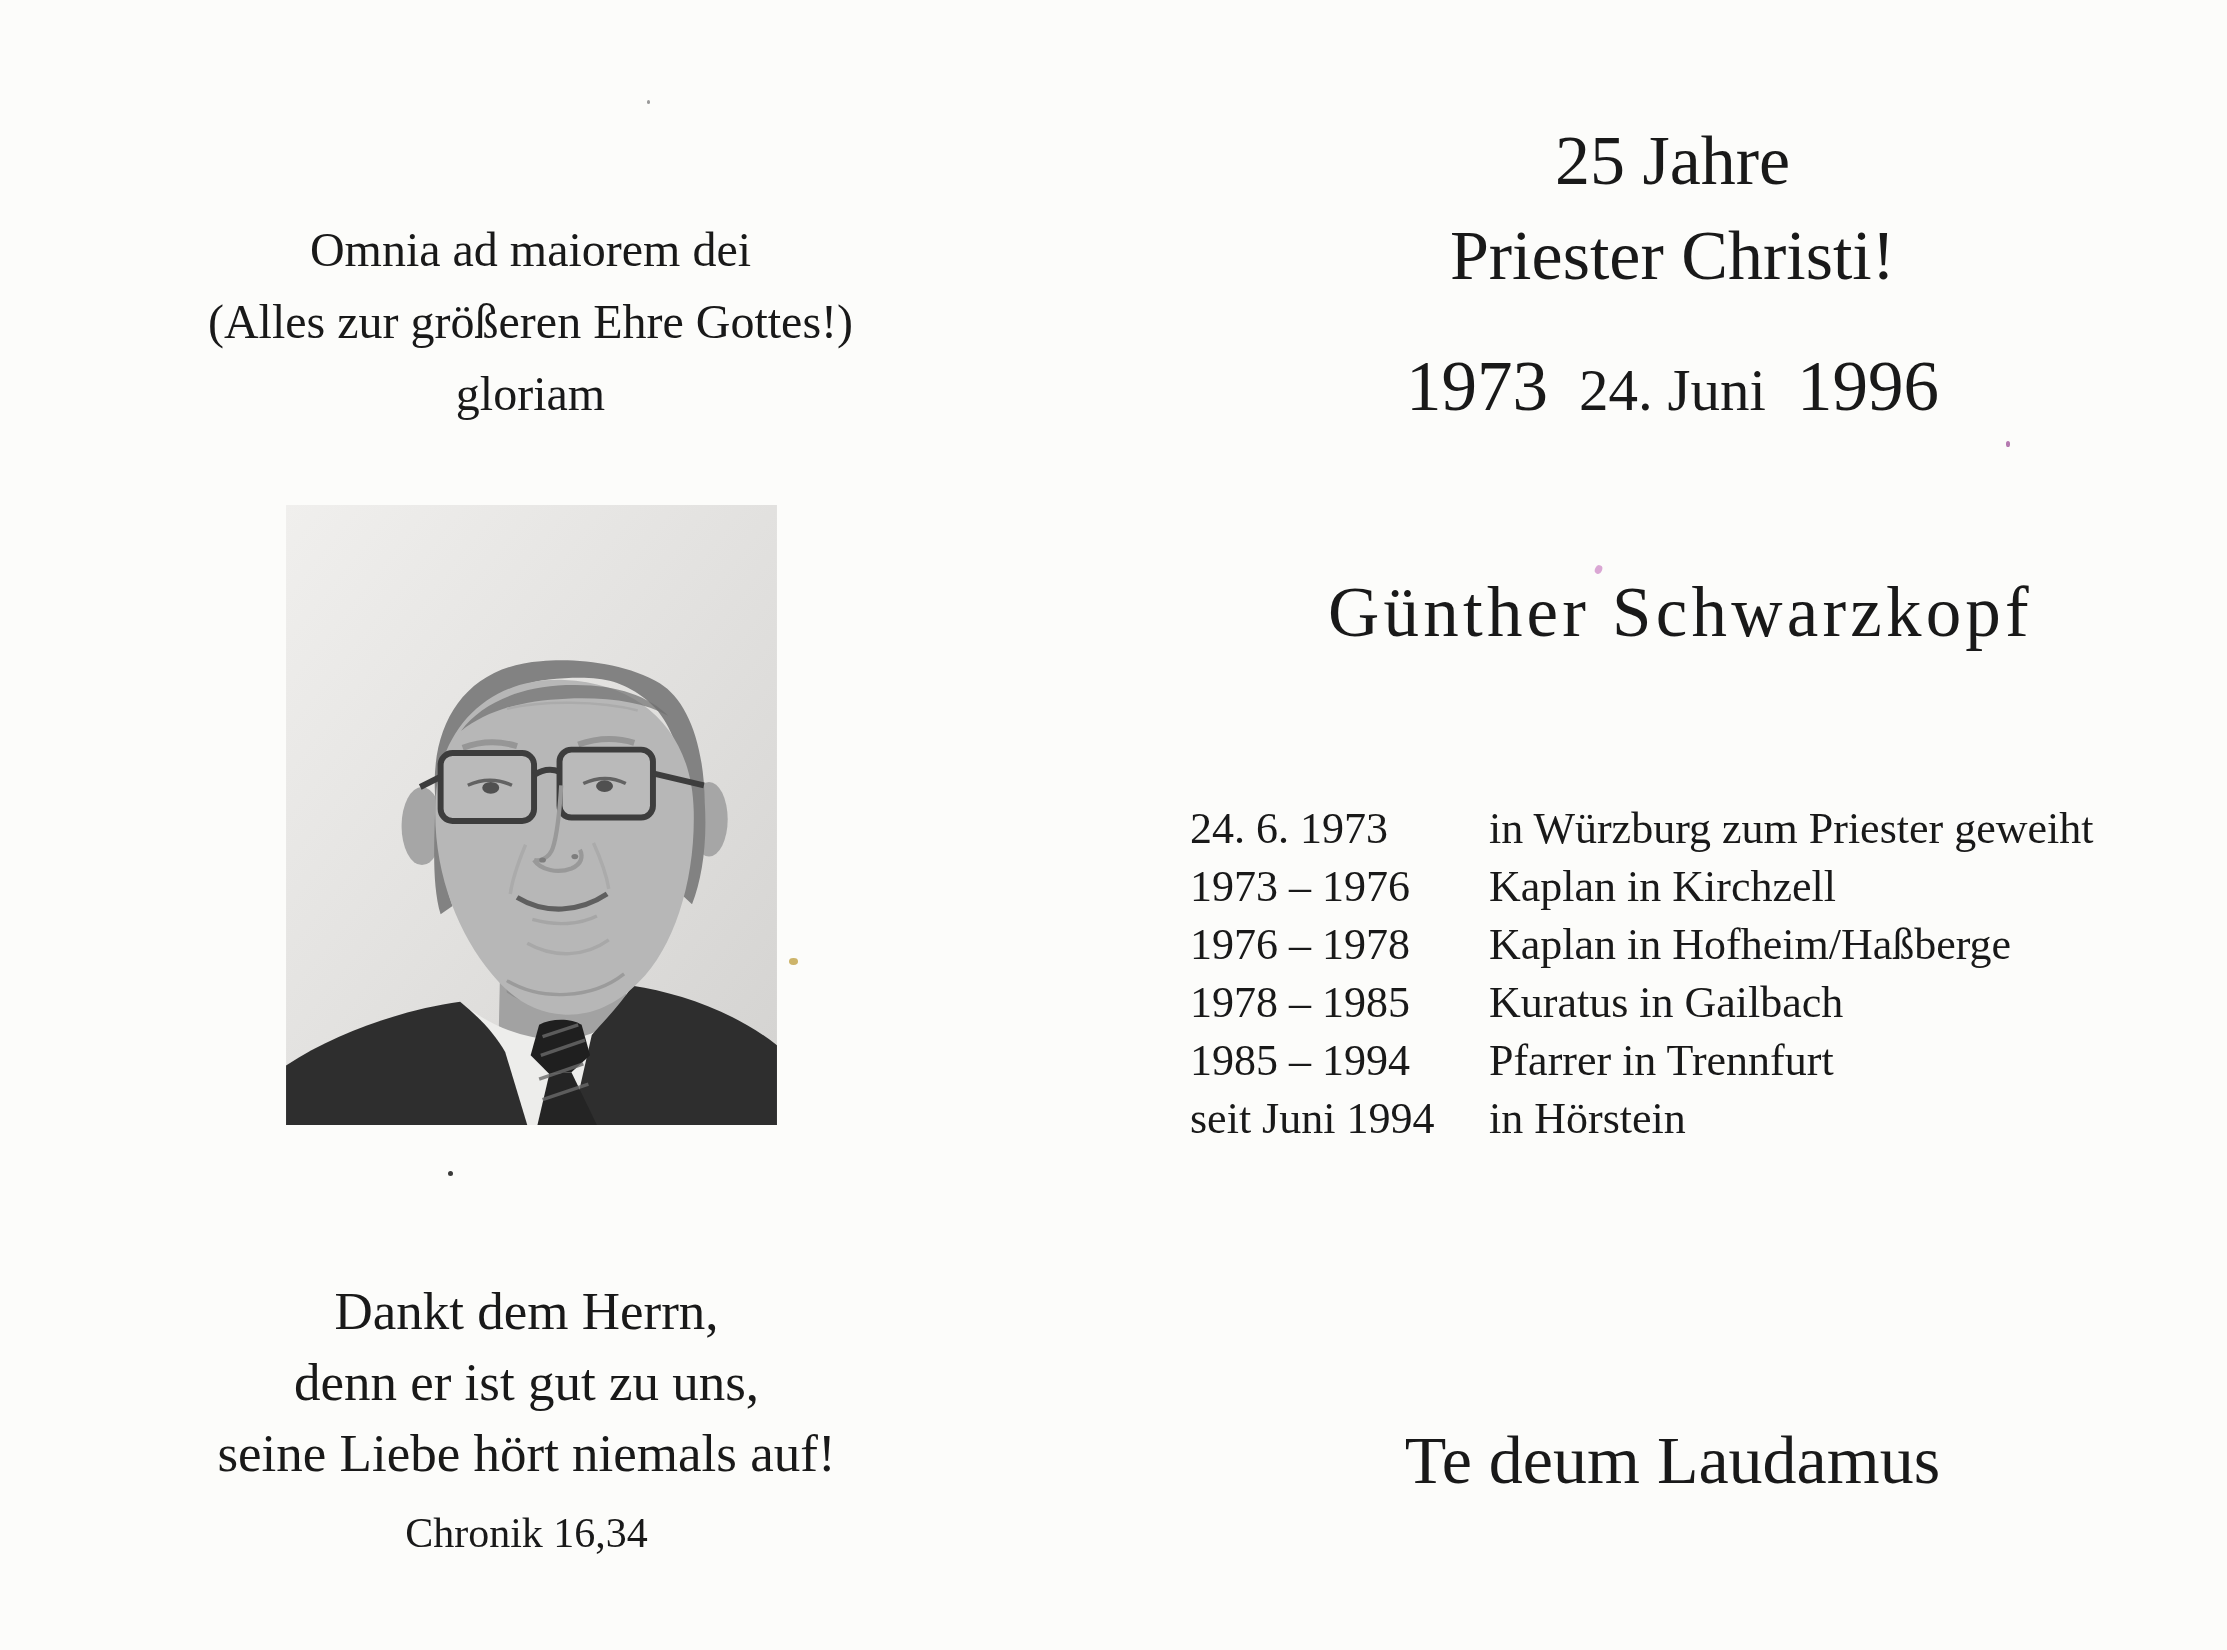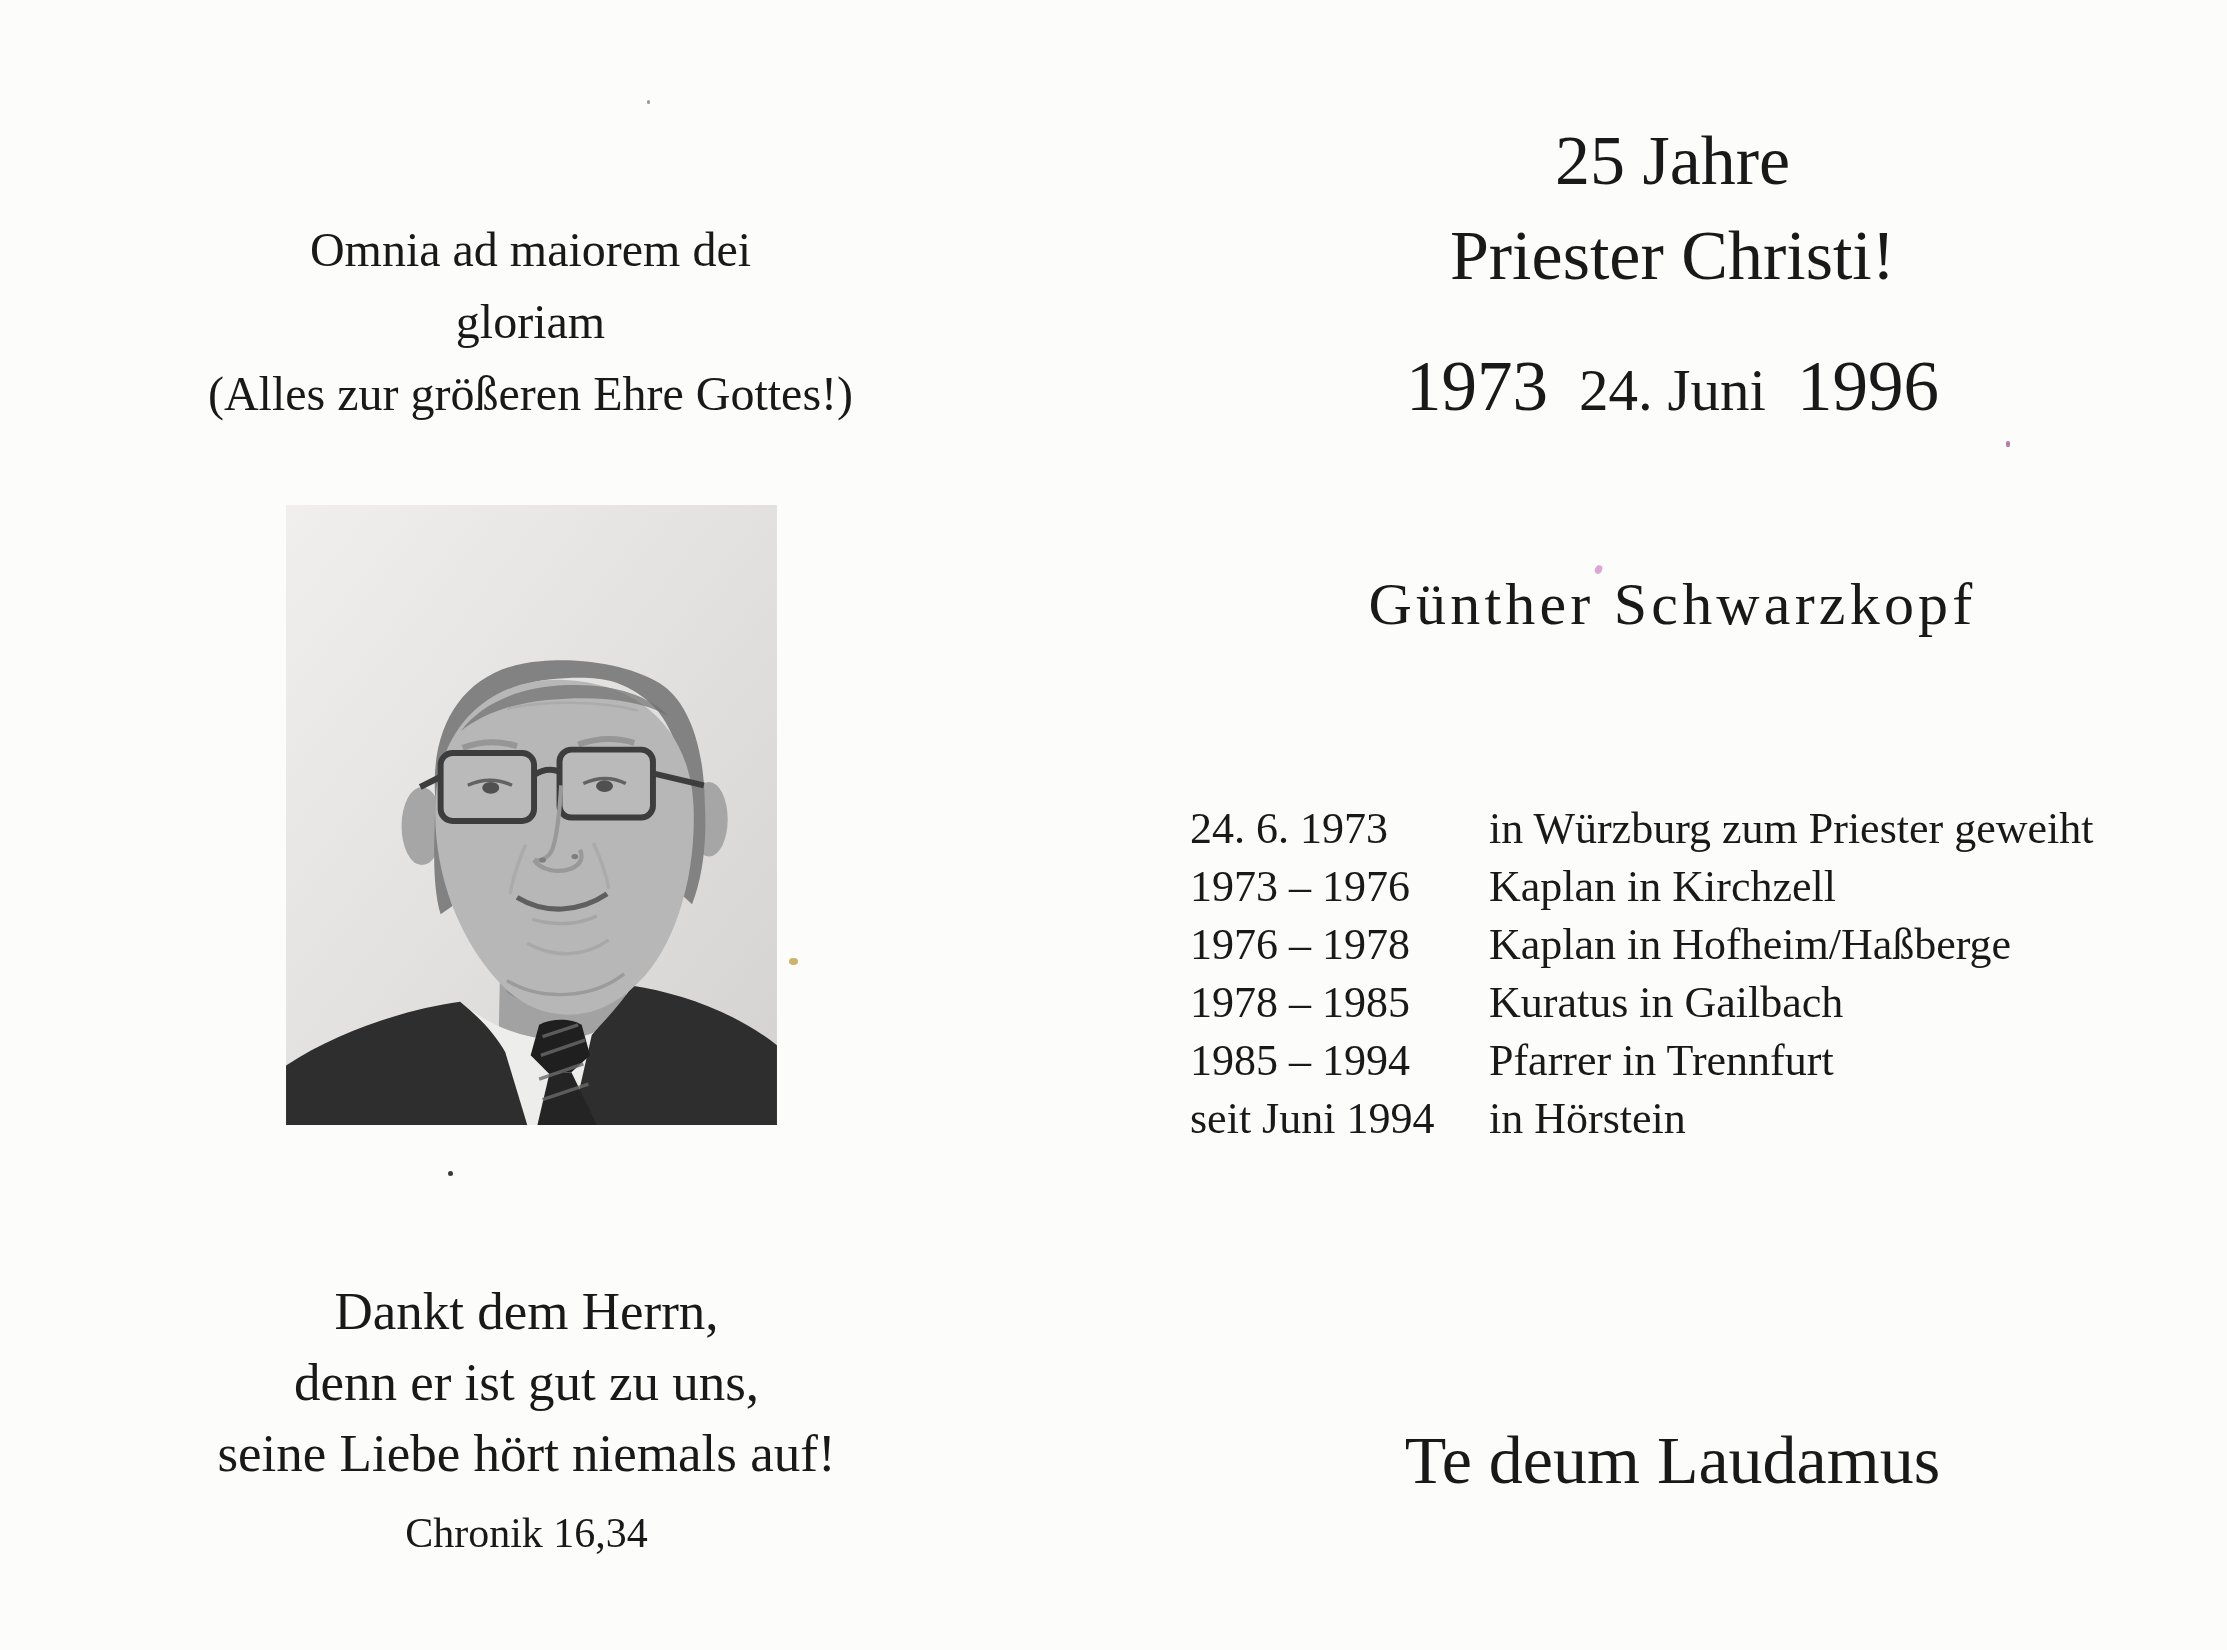--- a/index.html
+++ b/index.html
@@ -18,22 +18,22 @@
   .photo svg{ display:block; width:491px; height:620px; }
   .verse{ left:0; top:1276px; width:1053px; font-size:53px; line-height:71px;text-align:center; }
   .verse-source{ left:0; top:1509px; width:1053px; font-size:42px; line-height:49px; }
 
   
   .title{ left:1129px; top:113px; width:1087px; font-size:70px; line-height:95px; }
   .dates{ left:1129px; top:344px; width:1087px; display:flex; justify-content:center;
           align-items:baseline; gap:31px; }
   .dates .year{ font-size:71px; line-height:85px; }
   .dates .date-mid{ font-size:59px; line-height:85px; }
-  .name{ left:1129px; top:553px; width:1087px; font-size:60px; line-height:102px;
-         font-weight:normal; letter-spacing:4.2px; margin:0; }
+  .name{ left:1129px; top:553px; width:1087px; font-size:71px; line-height:102px;
+         font-weight:normal; letter-spacing:4.2px; margin:8px; }
   .timeline{ left:1190px; top:800px; font-size:44px; line-height:58px; }
   .tl-row{ display:flex; }
   .tl-date{ width:299px; flex:0 0 auto; white-space:nowrap; }
   .tl-event{ white-space:nowrap; }
   .closing{ left:1129px; top:1396px; width:1087px; font-size:68px; line-height:88px;margin-top:20px; }
 
   
   .speck{ position:absolute; border-radius:50%; }
   .sp1{ left:2006px; top:441px; width:4.2px;  height:6px;  background:#b57ab0; }
   .sp2{ left:1595px; top:565px; width:6.8px;  height:9.3px; background:#d398cd; opacity:.85; transform:rotate(25deg); }
@@ -43,22 +43,22 @@
 </style>
 </head>
 <body>
 
 <div class="page">
 
   <section>
 
     <div class="motto abs center">
       <div>Omnia ad maiorem dei</div>
+      <div>(Alles zur größeren Ehre Gottes!)</div>
       <div>gloriam</div>
-      <div>(Alles zur größeren Ehre Gottes!)</div>
     </div>
 
     <figure class="photo abs" aria-label="Schwarz-weiß Porträtfoto eines Mannes mit Brille, Anzug und Krawatte">
       <svg viewBox="0 0 578 730" xmlns="http://www.w3.org/2000/svg">
         <defs>
           <linearGradient id="phbg" x1="0" y1="0" x2="1" y2="1">
             <stop offset="0" stop-color="#f0efed"></stop>
             <stop offset="0.5" stop-color="#e2e1df"></stop>
             <stop offset="1" stop-color="#d3d2d0"></stop>
           </linearGradient>

